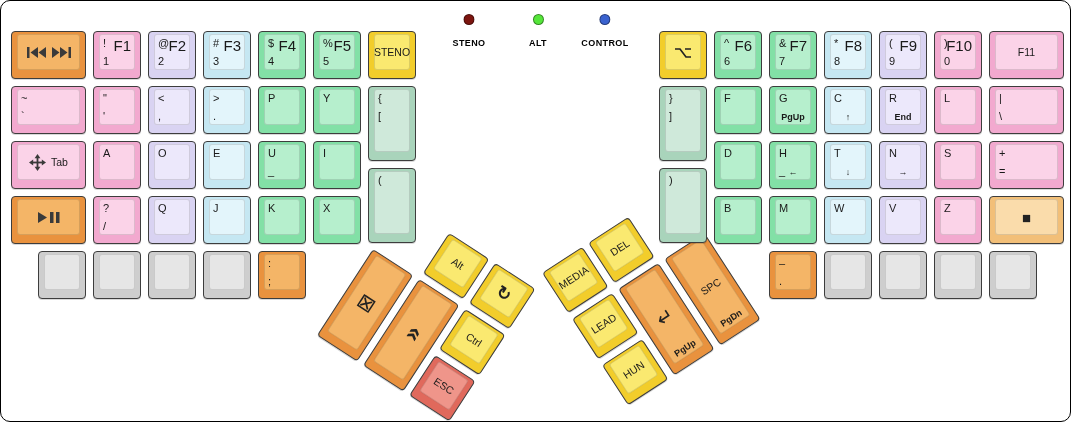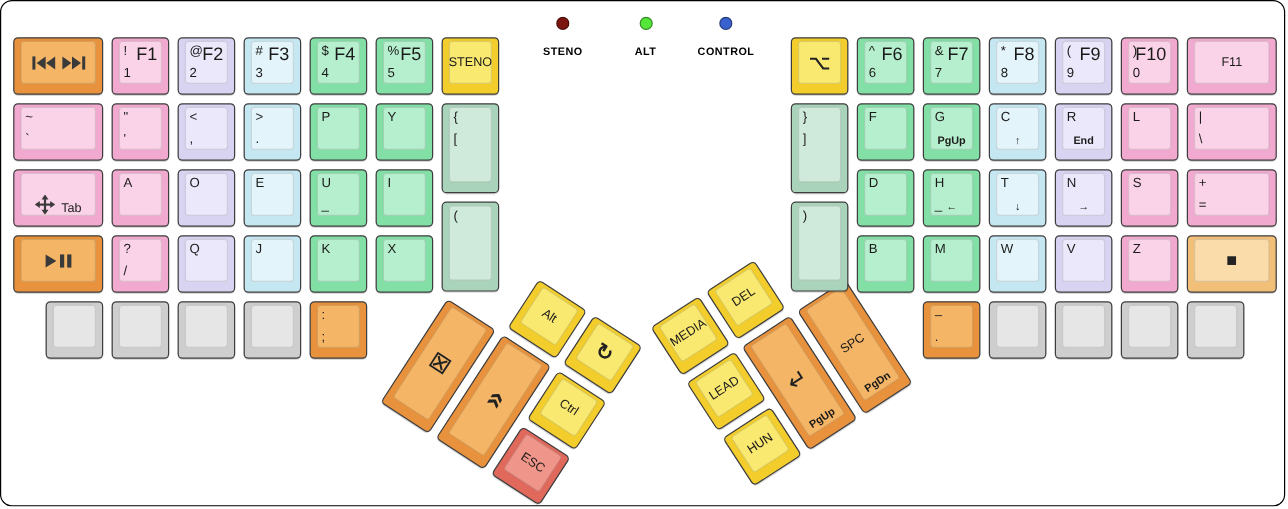--- a/index.html
+++ b/index.html
@@ -188,21 +188,21 @@
           <span class="lbl tl">Y</span>
         </div>
       </div>
       <div class="key" style="left: 367px; top: 85px; width: 48px; height: 75px; background: rgb(169, 212, 187);">
         <div class="cap" style="background: rgb(207, 233, 218);">
           <span class="lbl tl">{</span>
           <span class="lbl bl">[</span>
         </div>
       </div>
       <div class="key" style="left: 10px; top: 140px; width: 75px; height: 48px; background: rgb(242, 169, 207);">
-        <div class="cap" style="background: rgb(251, 211, 232); align-items: flex-end;">
+        <div class="cap" style="background: rgb(251, 211, 232);">
           <span class="icon">
             <svg width="17" height="17" viewBox="0 0 17 17" fill="#3a3a3a">
               <rect x="7.6" y="3.5" width="1.8" height="10"></rect>
               <rect x="3.5" y="7.6" width="10" height="1.8"></rect>
               <polygon points="8.5,0 5.6,4.2 11.4,4.2"></polygon>
               <polygon points="8.5,17 5.6,12.8 11.4,12.8"></polygon>
               <polygon points="0,8.5 4.2,5.6 4.2,11.4"></polygon>
               <polygon points="17,8.5 12.8,5.6 12.8,11.4"></polygon>
             </svg>
           </span>

